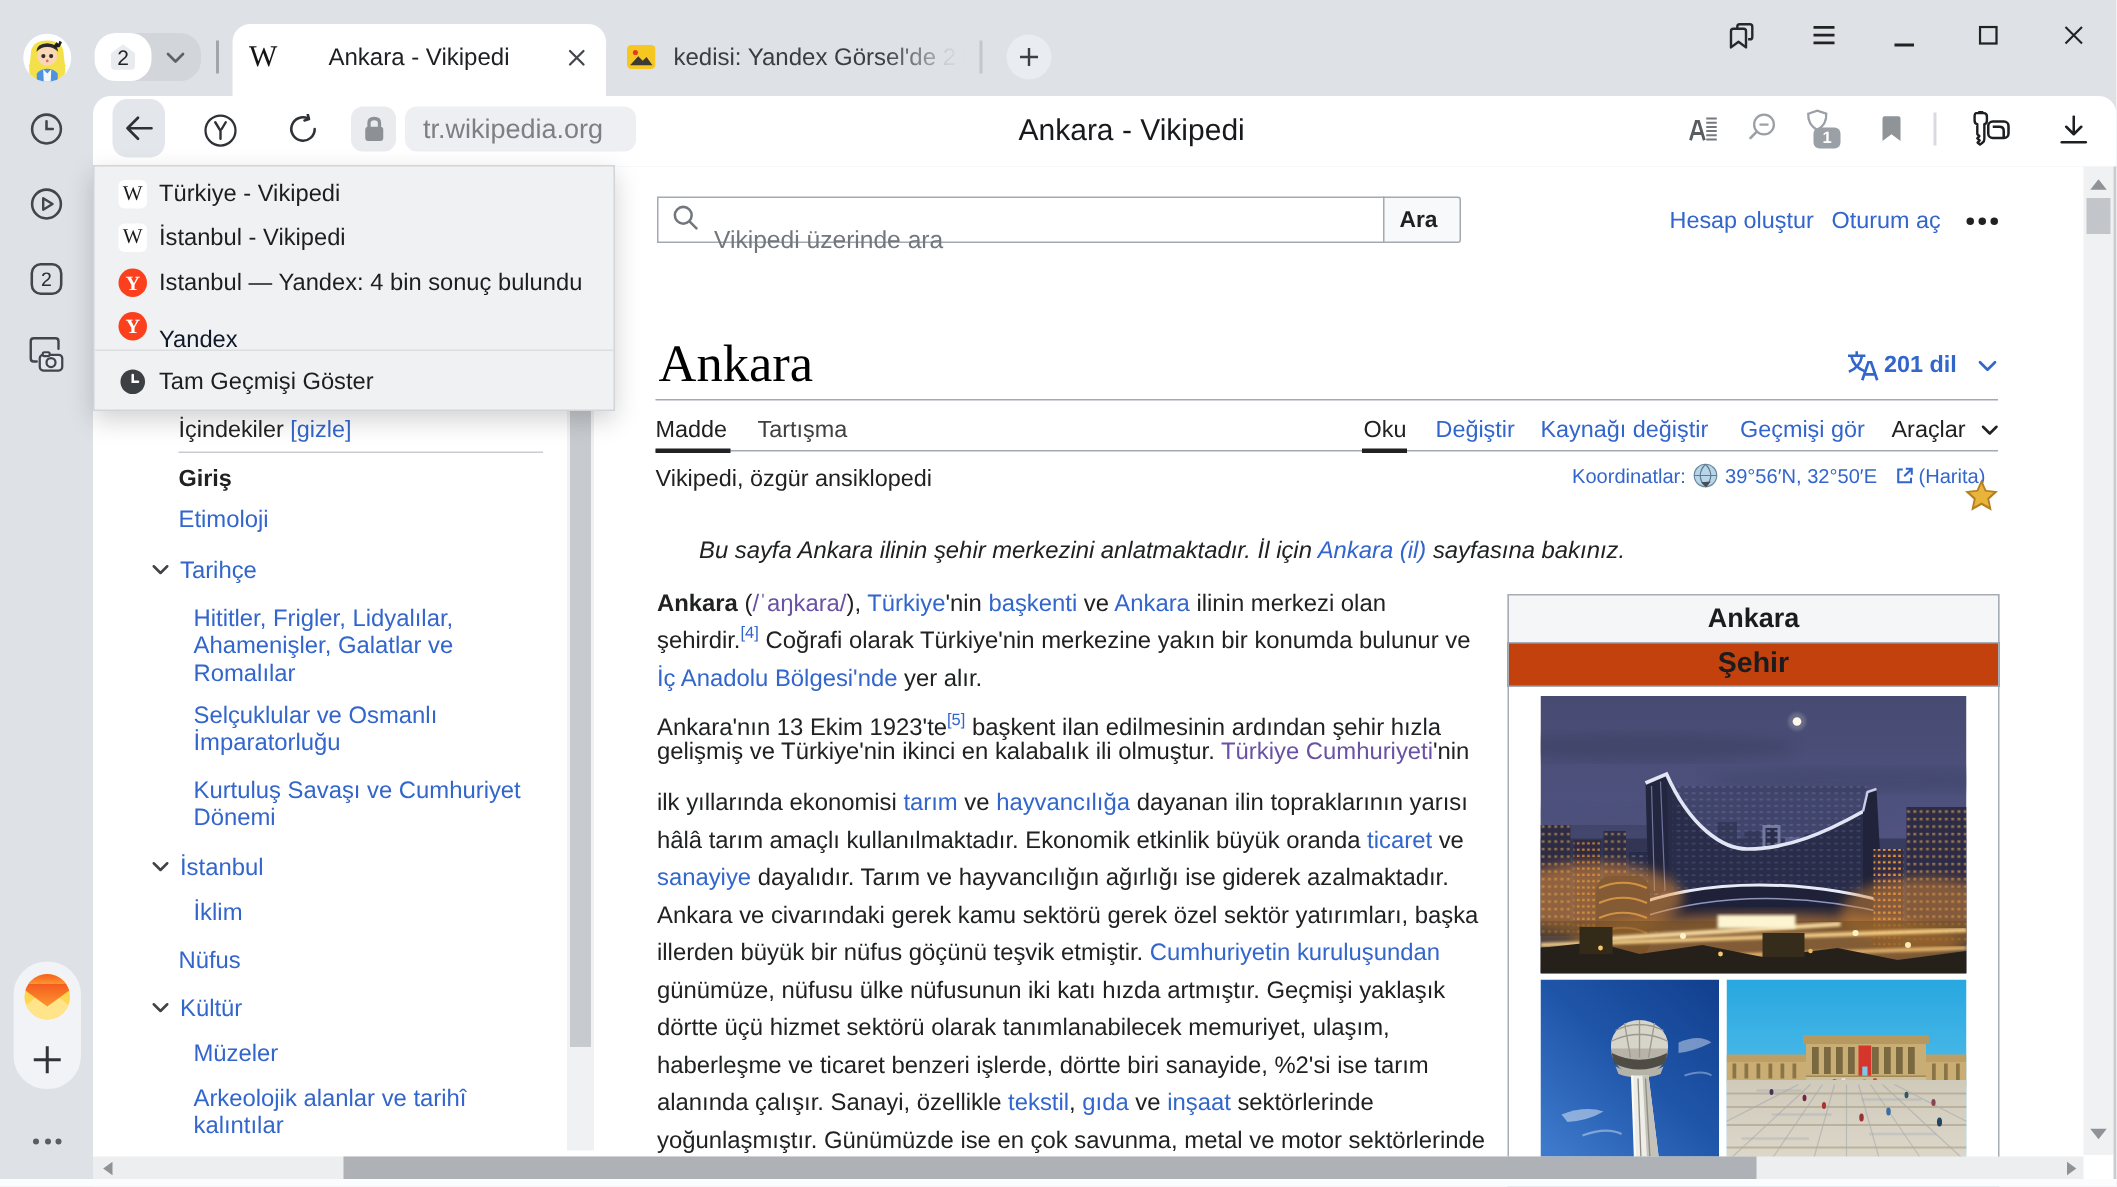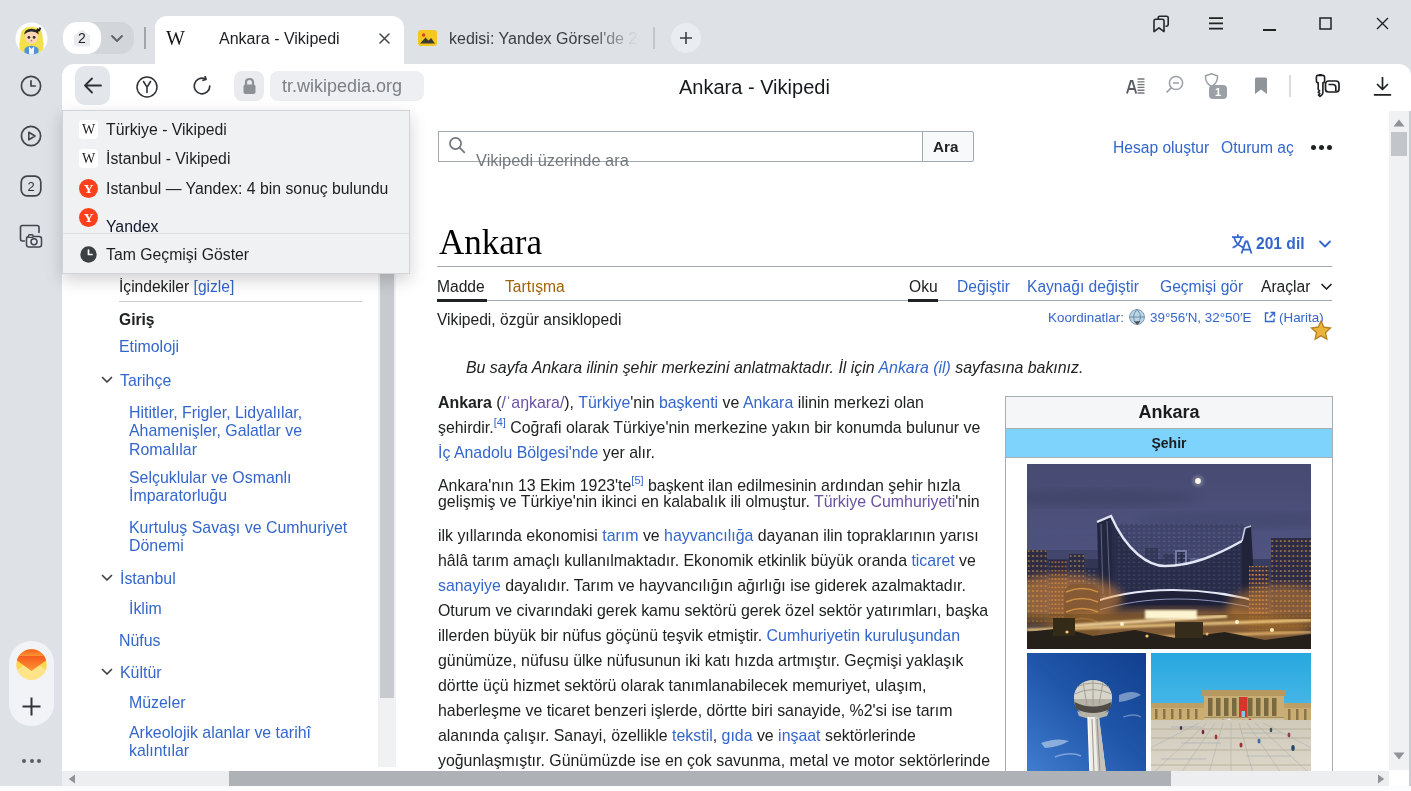--- a/index.html
+++ b/index.html
@@ -225,21 +225,21 @@
     </g>
     <path d="M10.5 20.5 L14.6 8.5 L16.4 8.5 L20.5 20.5 M12.4 16.6 L18.6 16.6" fill="none" stroke="#3366cc" stroke-width="1.8"></path>
   </svg>
   <div class="t" style="left:1256px;top:235px;font-size:15.6px;font-weight:bold;color:#3366cc">201 dil</div>
   <svg class="ic" style="left:1318px;top:240px" width="14" height="9" viewBox="0 0 14 9">
     <path d="M2 1.5 L7 6.5 L12 1.5" fill="none" stroke="#3366cc" stroke-width="1.8" stroke-linecap="round" stroke-linejoin="round"></path>
   </svg>
   <div class="abs" style="left:437px;top:266px;width:895px;height:1px;background:#a2a9b1"></div>
 
   <div class="t" style="left:437px;top:278px;font-size:15.6px;color:#202122">Madde</div>
-  <div class="t" style="left:505px;top:278px;font-size:15.6px;color:#a16207">Tartışma</div>
+  <div class="t" style="left:505px;top:278px;font-size:15.6px;color:#404040">Tartışma</div>
   <div class="t" style="left:909px;top:278px;font-size:15.6px;color:#202122">Oku</div>
   <div class="t" style="left:957px;top:278px;font-size:15.6px;color:#3366cc">Değiştir</div>
   <div class="t" style="left:1027px;top:278px;font-size:15.6px;color:#3366cc">Kaynağı değiştir</div>
   <div class="t" style="left:1160px;top:278px;font-size:15.6px;color:#3366cc">Geçmişi gör</div>
   <div class="t" style="left:1261px;top:278px;font-size:15.6px;color:#202122">Araçlar</div>
   <svg class="ic" style="left:1320px;top:283px" width="13" height="9" viewBox="0 0 13 9">
     <path d="M2 1.5 L6.5 6 L11 1.5" fill="none" stroke="#202122" stroke-width="1.7" stroke-linecap="round" stroke-linejoin="round"></path>
   </svg>
   <div class="abs" style="left:437px;top:300px;width:895px;height:1px;background:#a2a9b1"></div>
   <div class="abs" style="left:437px;top:299px;width:50px;height:3px;background:#202122"></div>
@@ -293,33 +293,33 @@
 <div id="bodytext">
   <div class="tline" style="left:466px;top:355px;font-style:italic">Bu sayfa Ankara ilinin şehir merkezini anlatmaktadır. İl için <span class="bl">Ankara (il)</span> sayfasına bakınız.</div>
   <div class="tline" style="left:438px;top:390px"><b>Ankara</b> (<span class="vi">/ˈaŋkara/</span>), <span class="bl">Türkiye</span>'nin <span class="bl">başkenti</span> ve <span class="bl">Ankara</span> ilinin merkezi olan</div>
   <div class="tline" style="left:438px;top:415px">şehirdir.<sup>[4]</sup> Coğrafi olarak Türkiye'nin merkezine yakın bir konumda bulunur ve</div>
   <div class="tline" style="left:438px;top:440px"><span class="bl">İç Anadolu Bölgesi'nde</span> yer alır.</div>
   <div class="tline" style="left:438px;top:473px">Ankara'nın 13 Ekim 1923'te<sup>[5]</sup> başkent ilan edilmesinin ardından şehir hızla</div>
   <div class="tline" style="left:438px;top:489px">gelişmiş ve Türkiye'nin ikinci en kalabalık ili olmuştur. <span class="vi">Türkiye Cumhuriyeti</span>'nin</div>
   <div class="tline" style="left:438px;top:523px">ilk yıllarında ekonomisi <span class="bl">tarım</span> ve <span class="bl">hayvancılığa</span> dayanan ilin topraklarının yarısı</div>
   <div class="tline" style="left:438px;top:548px">hâlâ tarım amaçlı kullanılmaktadır. Ekonomik etkinlik büyük oranda <span class="bl">ticaret</span> ve</div>
   <div class="tline" style="left:438px;top:573px"><span class="bl">sanayiye</span> dayalıdır. Tarım ve hayvancılığın ağırlığı ise giderek azalmaktadır.</div>
-  <div class="tline" style="left:438px;top:598px">Oturum ve civarındaki gerek kamu sektörü gerek özel sektör yatırımları, başka</div>
+  <div class="tline" style="left:438px;top:598px">Ankara ve civarındaki gerek kamu sektörü gerek özel sektör yatırımları, başka</div>
   <div class="tline" style="left:438px;top:623px">illerden büyük bir nüfus göçünü teşvik etmiştir. <span class="bl">Cumhuriyetin kuruluşundan</span></div>
   <div class="tline" style="left:438px;top:648px">günümüze, nüfusu ülke nüfusunun iki katı hızda artmıştır. Geçmişi yaklaşık</div>
   <div class="tline" style="left:438px;top:673px">dörtte üçü hizmet sektörü olarak tanımlanabilecek memuriyet, ulaşım,</div>
   <div class="tline" style="left:438px;top:698px">haberleşme ve ticaret benzeri işlerde, dörtte biri sanayide, %2'si ise tarım</div>
   <div class="tline" style="left:438px;top:723px">alanında çalışır. Sanayi, özellikle <span class="bl">tekstil</span>, <span class="bl">gıda</span> ve <span class="bl">inşaat</span> sektörlerinde</div>
   <div class="tline" style="left:438px;top:748px">yoğunlaşmıştır. Günümüzde ise en çok savunma, metal ve motor sektörlerinde</div>
 </div>
 
 <div id="infobox">
   <div class="abs" style="left:1005px;top:396px;width:328px;height:395px;background:#fff;border:1px solid #a7adb4;box-sizing:border-box"></div>
   <div class="abs" style="left:1005px;top:396px;width:328px;height:33px;background:#f5f6f8;border:1px solid #a7adb4;box-sizing:border-box;text-align:center;font-size:18px;font-weight:bold;color:#1b1c1e;line-height:31px">Ankara</div>
-  <div class="abs" style="left:1005px;top:428px;width:328px;height:30px;background:#7dd3fc;border:1px solid #a7adb4;box-sizing:border-box;text-align:center;font-size:14px;font-weight:bold;color:#1b1c1e;line-height:28px">Şehir</div>
+  <div class="abs" style="left:1005px;top:428px;width:328px;height:30px;background:#c2410c;border:1px solid #a7adb4;box-sizing:border-box;text-align:center;font-size:19px;font-weight:bold;color:#1b1c1e;line-height:28px">Şehir</div>
 
   <svg class="ic" style="left:1027px;top:464px" width="284" height="185" viewBox="0 0 284 185">
     <defs>
       <linearGradient id="sky1" x1="0" y1="0" x2="0" y2="1">
         <stop offset="0" stop-color="#474b72"></stop>
           <stop offset="0.5" stop-color="#4f5380"></stop>
           <stop offset="0.85" stop-color="#5a5d90"></stop>
           <stop offset="1" stop-color="#615f90"></stop>
       </linearGradient>
       <pattern id="winA" width="3.4" height="4.2" patternUnits="userSpaceOnUse">

